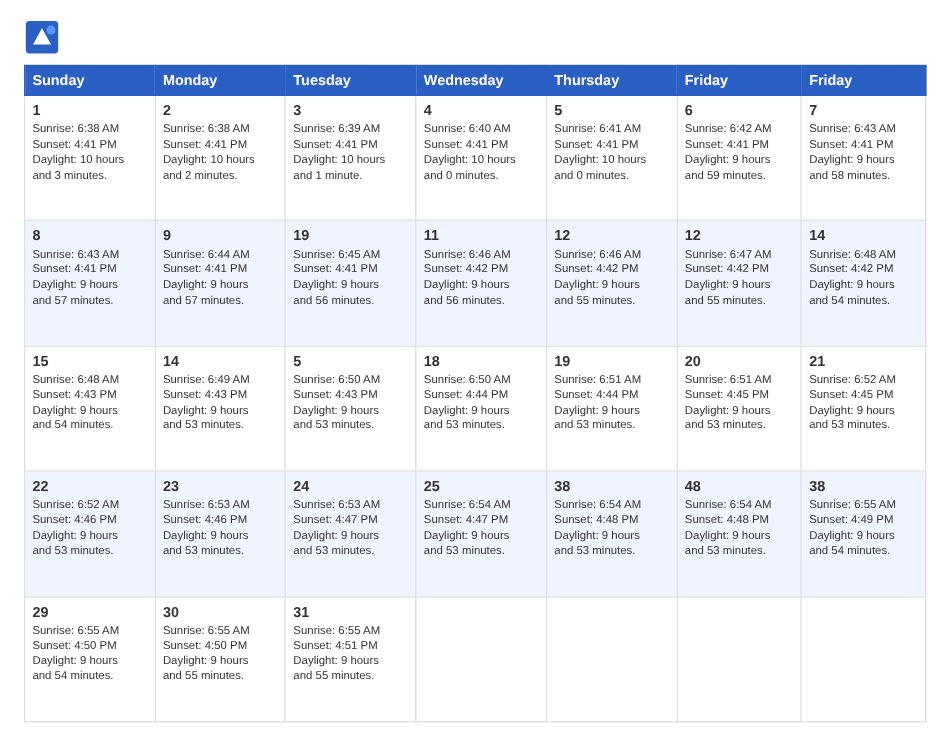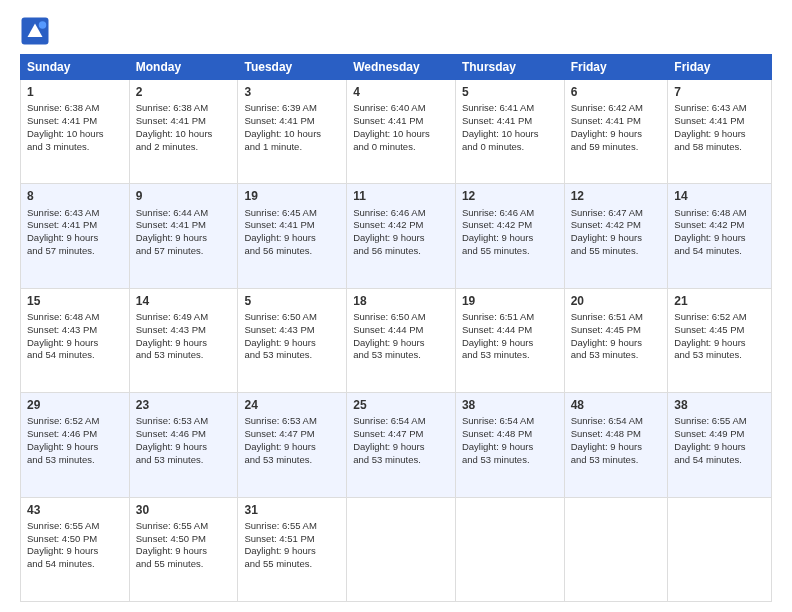--- a/index.html
+++ b/index.html
@@ -145,30 +145,30 @@
         <tr>
           <td><span class="day-num">15</span>Sunrise: 6:48 AM<br>Sunset: 4:43 PM<br>Daylight: 9 hours<br>and 54 minutes.<br></td>
           <td><span class="day-num">14</span>Sunrise: 6:49 AM<br>Sunset: 4:43 PM<br>Daylight: 9 hours<br>and 53 minutes.<br></td>
           <td><span class="day-num">5</span>Sunrise: 6:50 AM<br>Sunset: 4:43 PM<br>Daylight: 9 hours<br>and 53 minutes.<br></td>
           <td><span class="day-num">18</span>Sunrise: 6:50 AM<br>Sunset: 4:44 PM<br>Daylight: 9 hours<br>and 53 minutes.<br></td>
           <td><span class="day-num">19</span>Sunrise: 6:51 AM<br>Sunset: 4:44 PM<br>Daylight: 9 hours<br>and 53 minutes.<br></td>
           <td><span class="day-num">20</span>Sunrise: 6:51 AM<br>Sunset: 4:45 PM<br>Daylight: 9 hours<br>and 53 minutes.<br></td>
           <td><span class="day-num">21</span>Sunrise: 6:52 AM<br>Sunset: 4:45 PM<br>Daylight: 9 hours<br>and 53 minutes.<br></td>
         </tr>
         <tr>
-          <td><span class="day-num">29</span>Sunrise: 6:52 AM<br>Sunset: 4:46 PM<br>Daylight: 9 hours<br>and 53 minutes.<br></td>
+          <td><span class="day-num">22</span>Sunrise: 6:52 AM<br>Sunset: 4:46 PM<br>Daylight: 9 hours<br>and 53 minutes.<br></td>
           <td><span class="day-num">23</span>Sunrise: 6:53 AM<br>Sunset: 4:46 PM<br>Daylight: 9 hours<br>and 53 minutes.<br></td>
           <td><span class="day-num">24</span>Sunrise: 6:53 AM<br>Sunset: 4:47 PM<br>Daylight: 9 hours<br>and 53 minutes.<br></td>
           <td><span class="day-num">25</span>Sunrise: 6:54 AM<br>Sunset: 4:47 PM<br>Daylight: 9 hours<br>and 53 minutes.<br></td>
           <td><span class="day-num">38</span>Sunrise: 6:54 AM<br>Sunset: 4:48 PM<br>Daylight: 9 hours<br>and 53 minutes.<br></td>
           <td><span class="day-num">48</span>Sunrise: 6:54 AM<br>Sunset: 4:48 PM<br>Daylight: 9 hours<br>and 53 minutes.<br></td>
           <td><span class="day-num">38</span>Sunrise: 6:55 AM<br>Sunset: 4:49 PM<br>Daylight: 9 hours<br>and 54 minutes.<br></td>
         </tr>
         <tr>
-          <td><span class="day-num">43</span>Sunrise: 6:55 AM<br>Sunset: 4:50 PM<br>Daylight: 9 hours<br>and 54 minutes.<br></td>
+          <td><span class="day-num">29</span>Sunrise: 6:55 AM<br>Sunset: 4:50 PM<br>Daylight: 9 hours<br>and 54 minutes.<br></td>
           <td><span class="day-num">30</span>Sunrise: 6:55 AM<br>Sunset: 4:50 PM<br>Daylight: 9 hours<br>and 55 minutes.<br></td>
           <td><span class="day-num">31</span>Sunrise: 6:55 AM<br>Sunset: 4:51 PM<br>Daylight: 9 hours<br>and 55 minutes.<br></td>
           <td class="empty-cell"></td>
           <td class="empty-cell"></td>
           <td class="empty-cell"></td>
           <td class="empty-cell"></td>
         </tr>
       </tbody>
   </table>
 </div>

